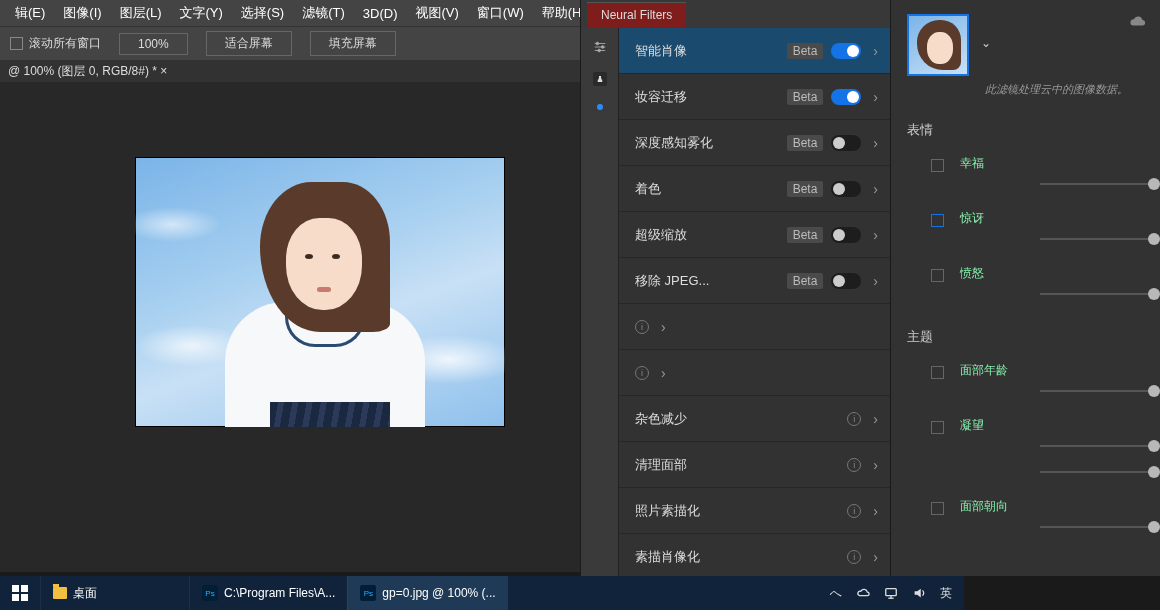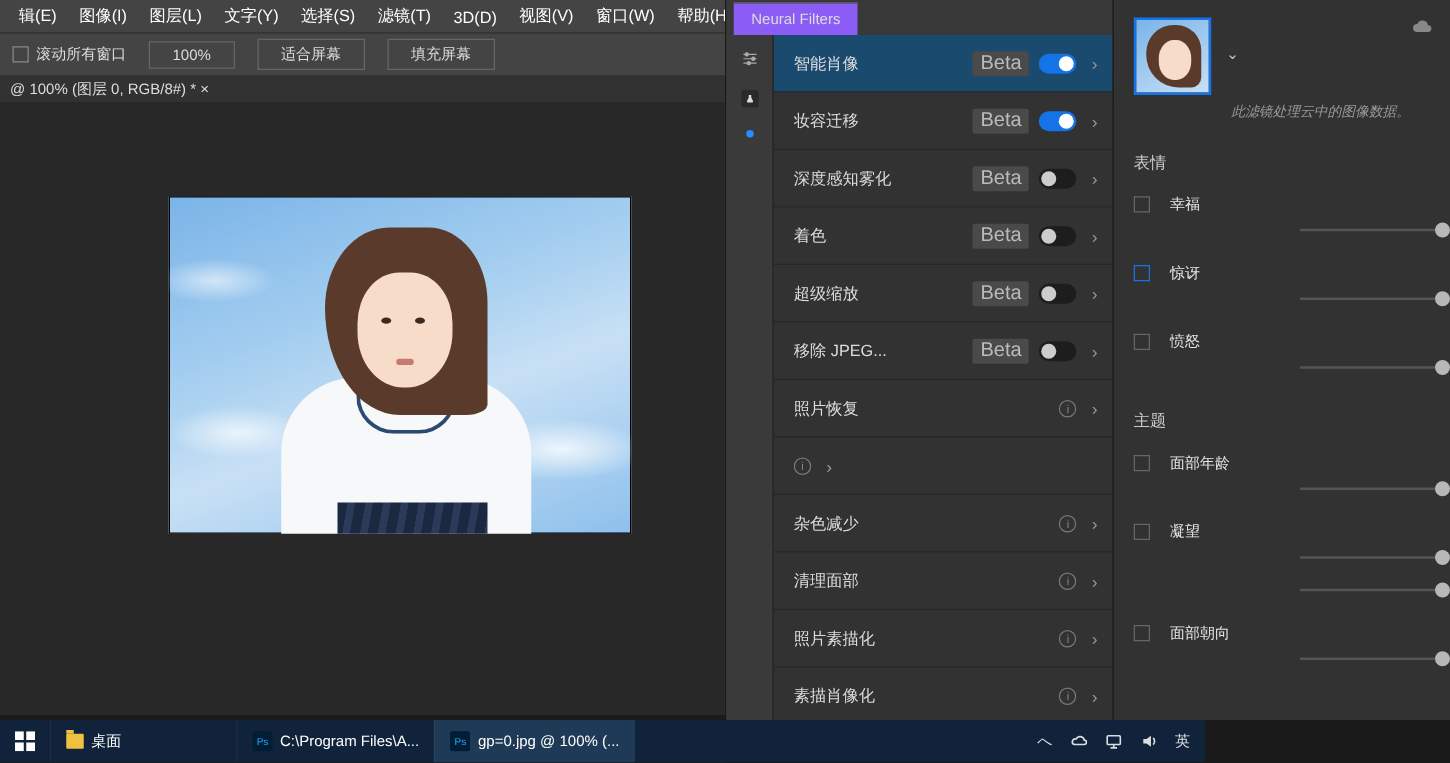--- a/index.html
+++ b/index.html
@@ -31,49 +31,49 @@
 .shirt { position:absolute; left:-25px; top:120px; width:200px; height:170px; background:#f7f8fa; border-radius:60px 60px 0 0; }
 .collar{position:absolute; left:35px; top:115px; width:80px; height:50px; border:3px solid #2a4a70; border-top:none; border-radius:0 0 30px 30px; background:#f7f8fa;}
 .skirt{position:absolute; left:20px; top:220px; width:120px; height:40px; background:repeating-linear-gradient(100deg,#1a2840 0 8px,#2a3a58 8px 14px);}
 .clouds{position:absolute;inset:0;background:radial-gradient(ellipse 80px 30px at 15% 70%,rgba(255,255,255,.7),transparent 70%),radial-gradient(ellipse 100px 35px at 85% 75%,rgba(255,255,255,.8),transparent 70%),radial-gradient(ellipse 70px 25px at 10% 25%,rgba(255,255,255,.6),transparent 70%);}
 
 .statusbar { position:absolute; bottom:0; left:0; height:18px; width:580px; background:#282828; color:#aaa; font-size:11px; padding-left:6px; line-height:18px; }
 
 
 .nf-panel { position:absolute; top:0; left:580px; width:310px; height:576px; background:#323232; border-left:1px solid #1a1a1a; }
 .nf-tab { height:28px; background:#383838; display:flex; align-items:flex-end; }
-.nf-tab-inner { background:#8b5cf6; padding:5px 14px 6px; border-top:1px solid #555; font-size:12px; color:#ddd; margin-left:6px; }
+.nf-tab-inner { background:#7f1d1d; padding:5px 14px 6px; border-top:1px solid #555; font-size:12px; color:#ddd; margin-left:6px; }
 .nf-side { position:absolute; left:0; top:28px; width:38px; height:548px; background:#3a3a3a; border-right:1px solid #222; display:flex; flex-direction:column; align-items:center; padding-top:12px; gap:18px; }
 .side-ico { width:14px; height:14px; color:#aaa; display:flex; align-items:center; justify-content:center; }
 .side-ico svg{width:14px;height:14px;}
 .blue-dot{width:6px;height:6px;border-radius:50%;background:#2a8cff;}
 .nf-list { position:absolute; left:38px; top:28px; right:0; bottom:0; overflow:hidden; }
 .nf-row { height:46px; border-bottom:1px solid #272727; display:flex; align-items:center; padding:0 12px 0 16px; gap:8px; font-size:13px; color:#ddd; }
 .nf-row.sel { background:#1a4a6e; }
 .nf-name { flex:1; }
-.beta { font-size:16px; background:#4a4a4a; color:#bbb; padding:1px 6px; border-radius:2px; }
+.beta { font-size:12px; background:#4a4a4a; color:#bbb; padding:1px 6px; border-radius:2px; }
 .switch { width:30px; height:16px; border-radius:8px; background:#1d1d1d; position:relative; }
 .switch.on { background:#1473e6; }
 .switch::after{content:"";position:absolute;width:12px;height:12px;border-radius:50%;background:#ccc;top:2px;left:2px;}
 .switch.on::after{left:16px;background:#fff;}
 .info-ico{width:14px;height:14px;border:1px solid #777;border-radius:50%;color:#888;font-size:9px;line-height:12px;text-align:center;}
 .chev { color:#999; font-size:14px; margin-left:4px; }
 
 
 .props { position:absolute; top:0; left:890px; width:270px; height:576px; background:#323232; border-left:1px solid #1a1a1a; padding:14px 0 0 16px; overflow:hidden;}
 .thumb-row{display:flex;align-items:flex-start;gap:12px;}
 .thumb{width:62px;height:62px;border:2px solid #1473e6;background:linear-gradient(150deg,#7ab4e8,#c8e0f5);position:relative;overflow:hidden;}
 .thumb .th-hair{position:absolute;left:8px;top:4px;width:44px;height:50px;background:#5a3a2a;border-radius:22px 20px 8px 26px;}
 .thumb .th-face{position:absolute;left:18px;top:16px;width:26px;height:32px;background:#f6dcc9;border-radius:46%;}
 .thumb-chev{color:#ccc;margin-top:22px;}
 .cloud-ico{margin-left:auto;margin-right:14px;color:#888;}
 .cloud-ico svg{width:18px;height:14px;}
 .desc{color:#999;font-size:11px;font-style:italic;margin:6px 0 0 78px;width:170px;}
 .section{margin-top:24px;color:#ccc;font-size:13px;}
-.opt{display:flex;align-items:center;margin-top:16px;gap:10px;color:#e5e5e5;font-size:12px;}
+.opt{display:flex;align-items:flex-end;margin-top:16px;gap:10px;color:#86efac;font-size:12px;margin-left:24px;}
 .opt .chk{border-color:#666;}
 .opt.sel .chk{border-color:#1473e6;}
 .slider{position:relative;height:20px;margin:2px 0 6px 0;}
 .slider-track{position:absolute;right:0;top:9px;width:120px;height:2px;background:#555;}
 .slider-thumb{position:absolute;right:0;top:4px;width:12px;height:12px;border-radius:50%;background:#b8b8b8;}
 
 
 .taskbar{position:absolute;bottom:0;left:0;width:964px;height:34px;background:#10233a;display:flex;align-items:center;color:#fff;font-size:12px;}
 .start{width:40px;height:34px;display:flex;align-items:center;justify-content:center;}
 .start svg{width:16px;height:16px;fill:#fff;}
@@ -183,21 +183,20 @@
         <div class="switch"></div>
         <div class="chev">›</div>
       </div>
       <div class="nf-row">
         <div class="nf-name">移除 JPEG...</div>
         <span class="beta">Beta</span>
         <div class="switch"></div>
         <div class="chev">›</div>
       </div>
       <div class="nf-row">
-        <div class="nf-name">照片恢复</div>
         <div class="info-ico">i</div>
         <div class="chev">›</div>
       </div>
       <div class="nf-row">
         <div class="info-ico">i</div>
         <div class="chev">›</div>
       </div>
       <div class="nf-row">
         <div class="nf-name">杂色减少</div>
         <div class="info-ico">i</div>

